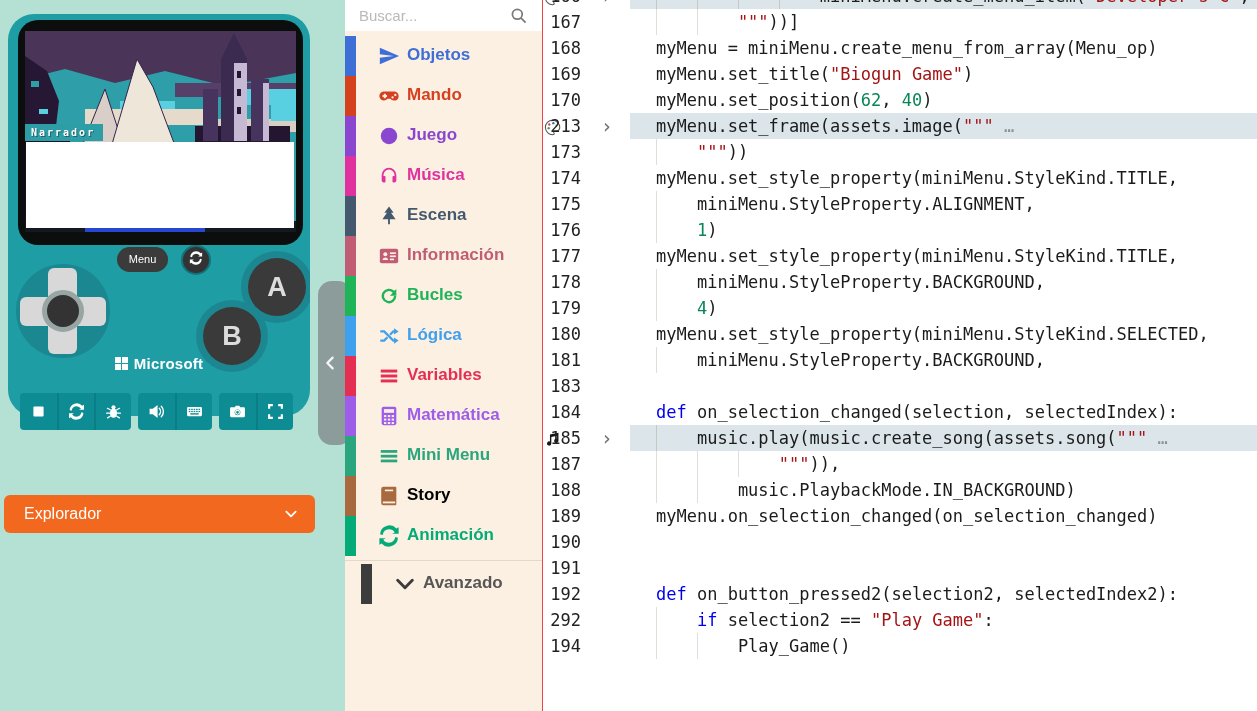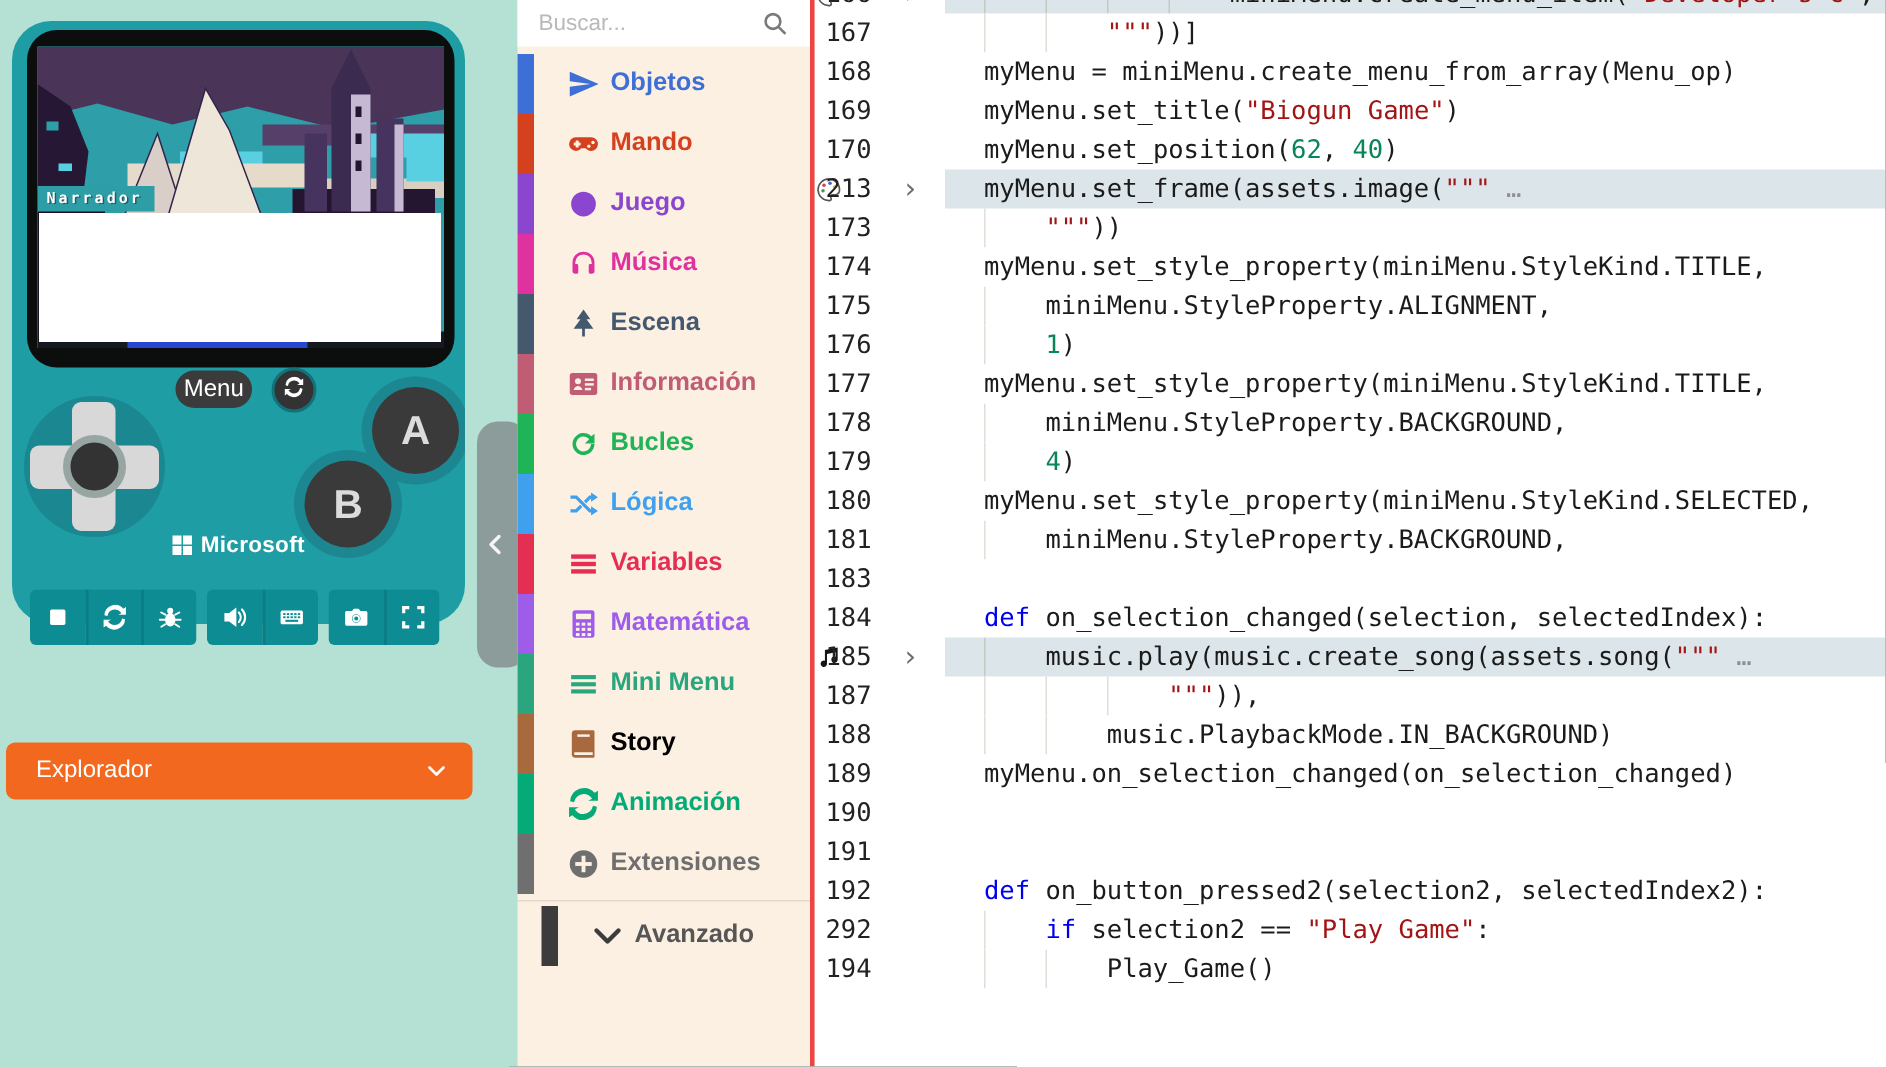--- a/index.html
+++ b/index.html
@@ -10,21 +10,21 @@
   .device{position:absolute;left:8px;top:14px;width:302px;height:402px;background:#1E9DA5;
           border-radius:26px;overflow:hidden;}
   .bezel{position:absolute;left:10px;top:6px;width:285px;height:225px;background:#0C0D0D;border-radius:20px;}
   .screen{position:absolute;left:7px;top:11px;width:271px;height:201px;overflow:hidden;background:#2E9EA8;}
   .screen svg{position:absolute;left:0;top:0;}
   .narrator-tag{position:absolute;left:0;top:93px;height:17px;padding:0 8px 0 6px;background:#2E9EA6;
                 color:#fff;font-family:"DejaVu Sans Mono",monospace;font-weight:bold;font-size:10px;
                 letter-spacing:2px;line-height:17px;text-shadow:1px 1px 0 rgba(20,40,50,.55);}
   .dialog-box{position:absolute;left:1px;top:111px;width:268px;height:86px;background:#fff;}
   .menu-pill{position:absolute;left:109px;top:233px;width:51px;height:25px;border-radius:13px;background:#3B3B3B;
-             color:#fff;font-size:16px;text-align:center;line-height:25px;cursor:pointer;}
+             color:#fff;font-size:11px;text-align:center;line-height:25px;cursor:pointer;}
   .reset-btn{position:absolute;left:173px;top:231px;width:26px;height:26px;border-radius:50%;background:#333;
              border:2px solid #137279;cursor:pointer;display:flex;align-items:center;justify-content:center;color:#fff;}
   .reset-btn svg{width:14px;height:14px;}
   .dpad{position:absolute;left:8px;top:250px;width:94px;height:94px;border-radius:50%;background:#1B8791;cursor:pointer;}
   .dpad .arm-v{position:absolute;left:32px;top:4px;width:29px;height:86px;background:#D8D8D8;border-radius:6px;}
   .dpad .arm-h{position:absolute;left:4px;top:33px;width:86px;height:29px;background:#D8D8D8;border-radius:6px;}
   .dpad .knob{position:absolute;left:26px;top:26px;width:32px;height:32px;border-radius:50%;background:#333;
               border:5px solid #97A5A3;}
   .ab{position:absolute;width:72px;height:72px;border-radius:50%;background:#1D8791;cursor:pointer;}
   .ab .inner{position:absolute;left:7px;top:7px;width:58px;height:58px;border-radius:50%;background:#3A3A3A;
@@ -45,21 +45,21 @@
   .collapse-tab{position:absolute;left:318px;top:281px;width:34px;height:164px;background:#8C9C9A;
                 border-radius:14px;z-index:1;cursor:pointer;color:#F5F5F5;}
   .collapse-tab svg{position:absolute;left:4px;top:71px;width:16px;height:22px;}
   
   .explorer{position:absolute;left:4px;top:495px;width:311px;height:38px;border-radius:6px;background:#F1681E;
             color:#fff;border:none;cursor:pointer;text-align:left;font-size:16px;}
   .explorer .lbl{position:absolute;left:20px;top:10px;}
   .explorer svg{position:absolute;right:16px;top:12px;width:16px;height:14px;}
   
   .toolbox{position:absolute;left:345px;top:0;width:198px;height:711px;background:#FCF0E2;z-index:2;
-           border-right:3px solid #ef4444;box-sizing:border-box;}
+           border-right:1px solid #ef4444;box-sizing:border-box;}
   .searchbar{position:relative;height:31px;background:#fff;}
   .searchbar input{width:100%;height:100%;border:none;outline:none;box-sizing:border-box;padding:0 36px 0 14px;
                    font-size:15px;font-family:"Liberation Sans",sans-serif;color:#444;background:transparent;}
   .searchbar input::placeholder{color:#B9B9B9;}
   .searchbar .mag{position:absolute;right:14px;top:6px;width:19px;height:19px;color:#7A7A7A;}
   #toolbox-list{padding-top:5px;}
   .cat-row{position:relative;height:40px;cursor:pointer;}
   .cat-strip{position:absolute;left:0;top:0;bottom:0;width:11px;}
   .cat-icon{position:absolute;left:33px;top:9px;width:22px;height:22px;}
   .cat-icon svg{width:22px;height:22px;}
@@ -367,29 +367,20 @@
           <span class="cat-label" style="color: #000000;">Story</span>
         </div>
         <div class="cat-row">
           <span class="cat-strip" style="background: rgb(4, 171, 119);"></span>
           <span class="cat-icon" style="color: rgb(4, 171, 119);"><svg viewBox="0 0 16 16" fill="currentColor">
               <path d="M8 3.1a4.9 4.9 0 0 1 4.2 2.4l-2 .9H15V1.6l-1.6 1A6.8 6.8 0 0 0 1.5 6.7l1.9.5A4.9 4.9 0 0 1 8 3.1z"></path>
               <path d="M8 12.9a4.9 4.9 0 0 1-4.2-2.4l2-.9H1v4.8l1.6-1a6.8 6.8 0 0 0 11.9-4.1l-1.9-.5A4.9 4.9 0 0 1 8 12.9z"></path>
             </svg></span>
           <span class="cat-label" style="color: rgb(4, 171, 119);">Animación</span>
         </div>
-        <div class="cat-row">
-          <span class="cat-strip" style="background: rgb(111, 111, 111);"></span>
-          <span class="cat-icon" style="color: rgb(111, 111, 111);"><svg viewBox="0 0 24 24">
-              <circle cx="12" cy="12" r="10" fill="currentColor"></circle>
-              <rect x="10.6" y="6" width="2.8" height="12" fill="#FCF0E2"></rect>
-              <rect x="6" y="10.6" width="12" height="2.8" fill="#FCF0E2"></rect>
-            </svg></span>
-          <span class="cat-label" style="color: rgb(111, 111, 111);">Extensiones</span>
-        </div>
       </div>
     <div class="tb-divider"></div>
     <div class="advanced-wrap" id="advanced-wrap">
         <div class="cat-row">
           <span class="cat-strip" style="background: rgb(60, 60, 60);"></span>
           <span class="cat-icon" style="color: rgb(60, 60, 60);"><svg viewBox="0 0 24 24" fill="none" stroke="currentColor" stroke-width="3.2" stroke-linecap="round" stroke-linejoin="round">
               <path d="M4 8l8 8 8-8"></path>
             </svg></span>
           <span class="cat-label" style="color: rgb(86, 86, 86);">Avanzado</span>
         </div>

